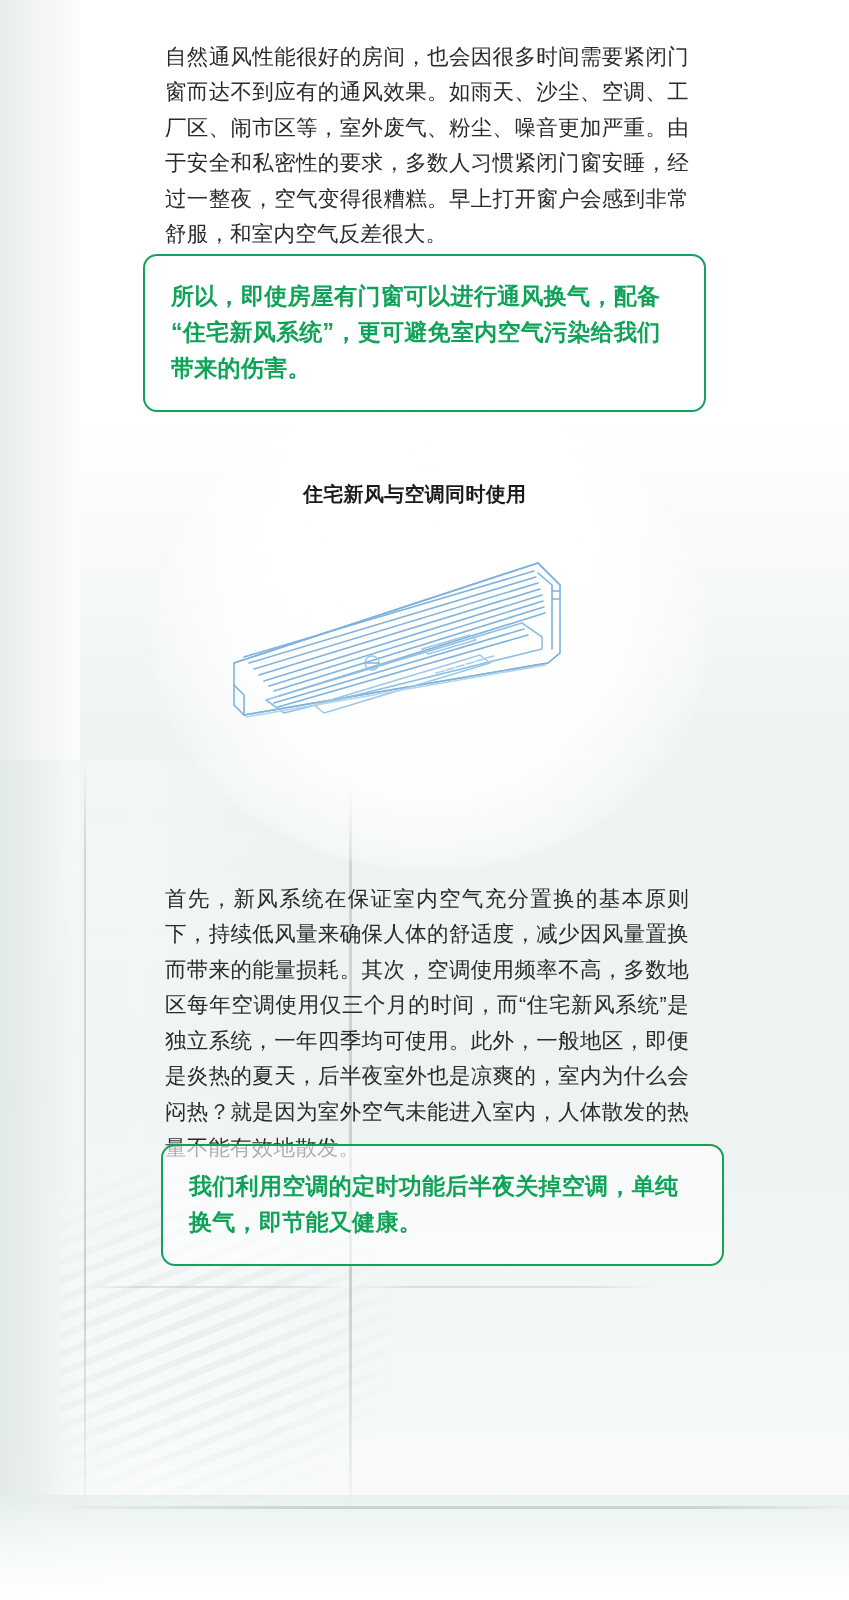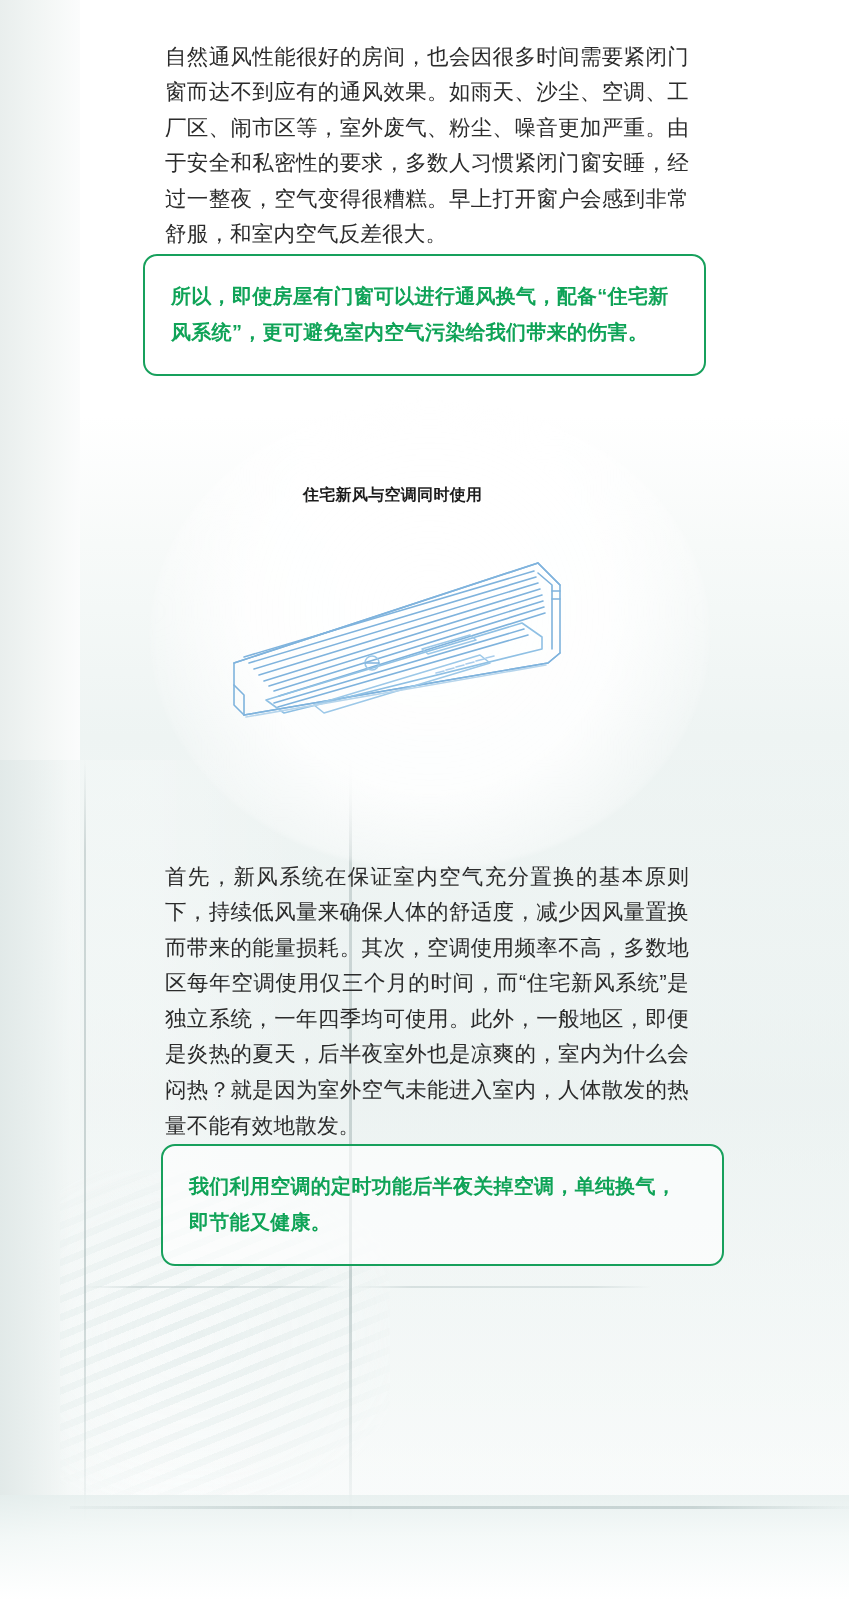--- a/index.html
+++ b/index.html
@@ -99,47 +99,47 @@
     left: 165px;
     width: 524px;
     color: #2b2b2b;
     font-size: 21.5px;
     line-height: 35.6px;
     text-align: justify;
     text-justify: inter-ideograph;
     letter-spacing: .2px;
   }
   #para1 { top: 18px; }
-  #para2 { top: 838px; }
+  #para2 { top: 860px; }
 
   .callout {
     position: absolute;
     left: 143px;
     width: 563px;
     box-sizing: border-box;
     border: 2px solid #17a05c;
     border-radius: 14px;
     padding: 22px 26px 24px 26px;
     color: #0fa357;
-    font-size: 20px;
+    font-size: 23px;
     font-weight: bold;
     line-height: 36px;
     letter-spacing: .3px;
     background: rgba(255,255,255,.62);
   }
   #callout1 { top: 254px; }
   #callout2 { top: 1144px; margin-left: 18px; }
 
   .question-block {
     position: absolute;
     left: 303px;
     top: 478px;
     width: 400px;
     color: #1b1b1b;
-    font-size: 16px;
+    font-size: 20px;
     font-weight: bold;
     line-height: 33px;
     letter-spacing: .3px;
   }
 
   .ac-illustration {
     position: absolute;
     left: 222px;
     top: 545px;
     width: 350px;

